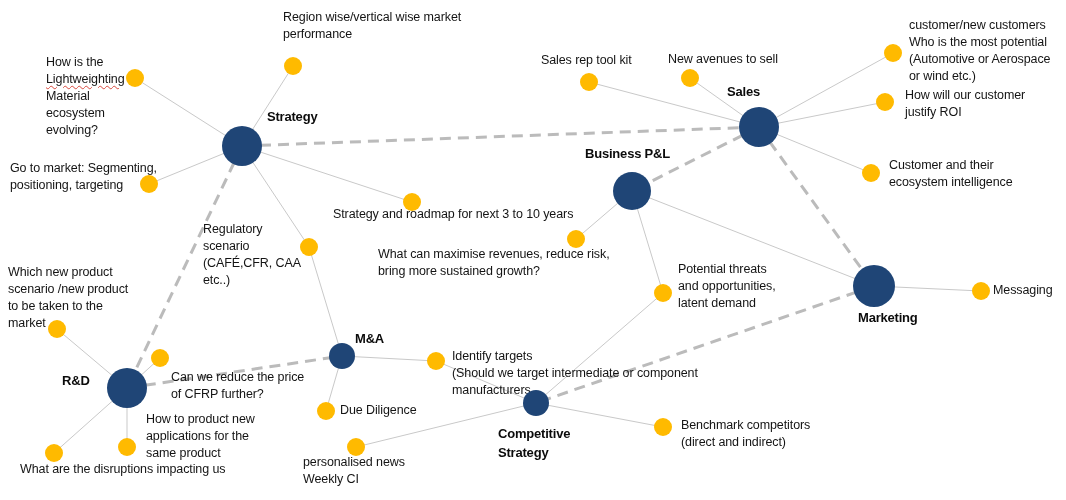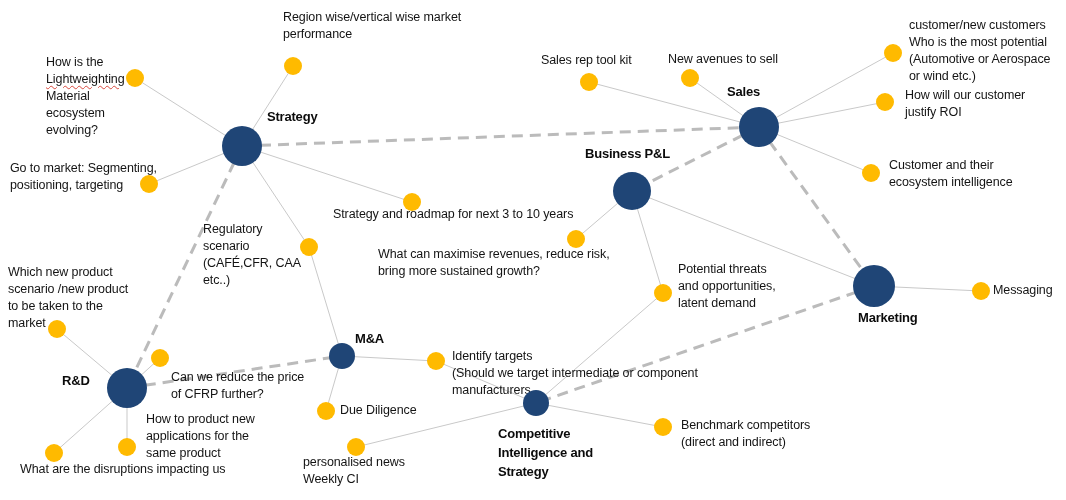--- a/index.html
+++ b/index.html
@@ -86,21 +86,20 @@
     <div class="hub-label" style="left: 62px; top: 371px;">
       <div>R&amp;D</div>
     </div>
     <div class="hub" style="left: 329px; top: 343px; height: 26px; width: 26px;"></div>
     <div class="hub-label" style="left: 355px; top: 329px;">
       <div>M&amp;A</div>
     </div>
     <div class="hub" style="left: 523px; top: 390px; height: 26px; width: 26px;"></div>
     <div class="hub-label center" style="left: 498px; top: 424px; width: 130px;">
       <div>Competitive</div>
-      <div>Intelligence and</div>
       <div>Strategy</div>
     </div>
     <div class="dot" style="left: 126px; top: 69px; height: 18px; width: 18px;"></div>
     <div class="topic-label" style="left: 46px; top: 54px;">
       <div>How is the</div>
       <div><span class="squiggle">Lightweighting</span></div>
       <div>Material</div>
       <div>ecosystem</div>
       <div>evolving?</div>
     </div>

